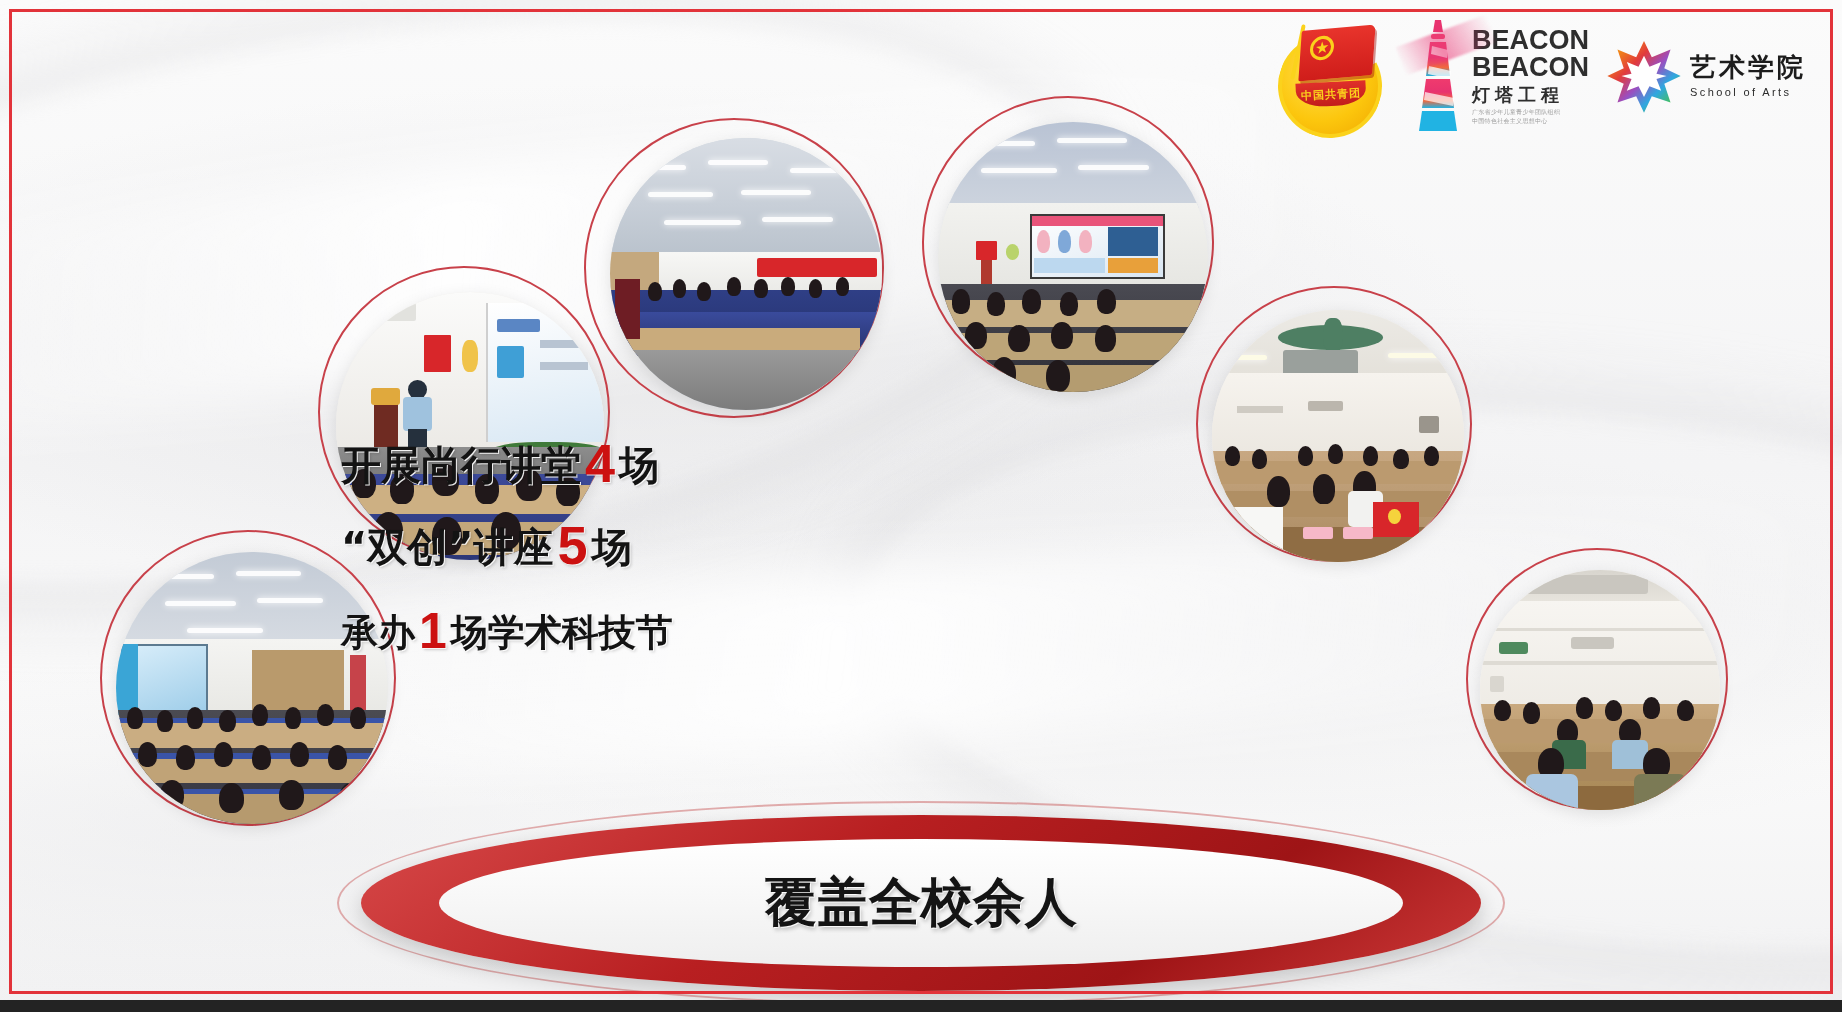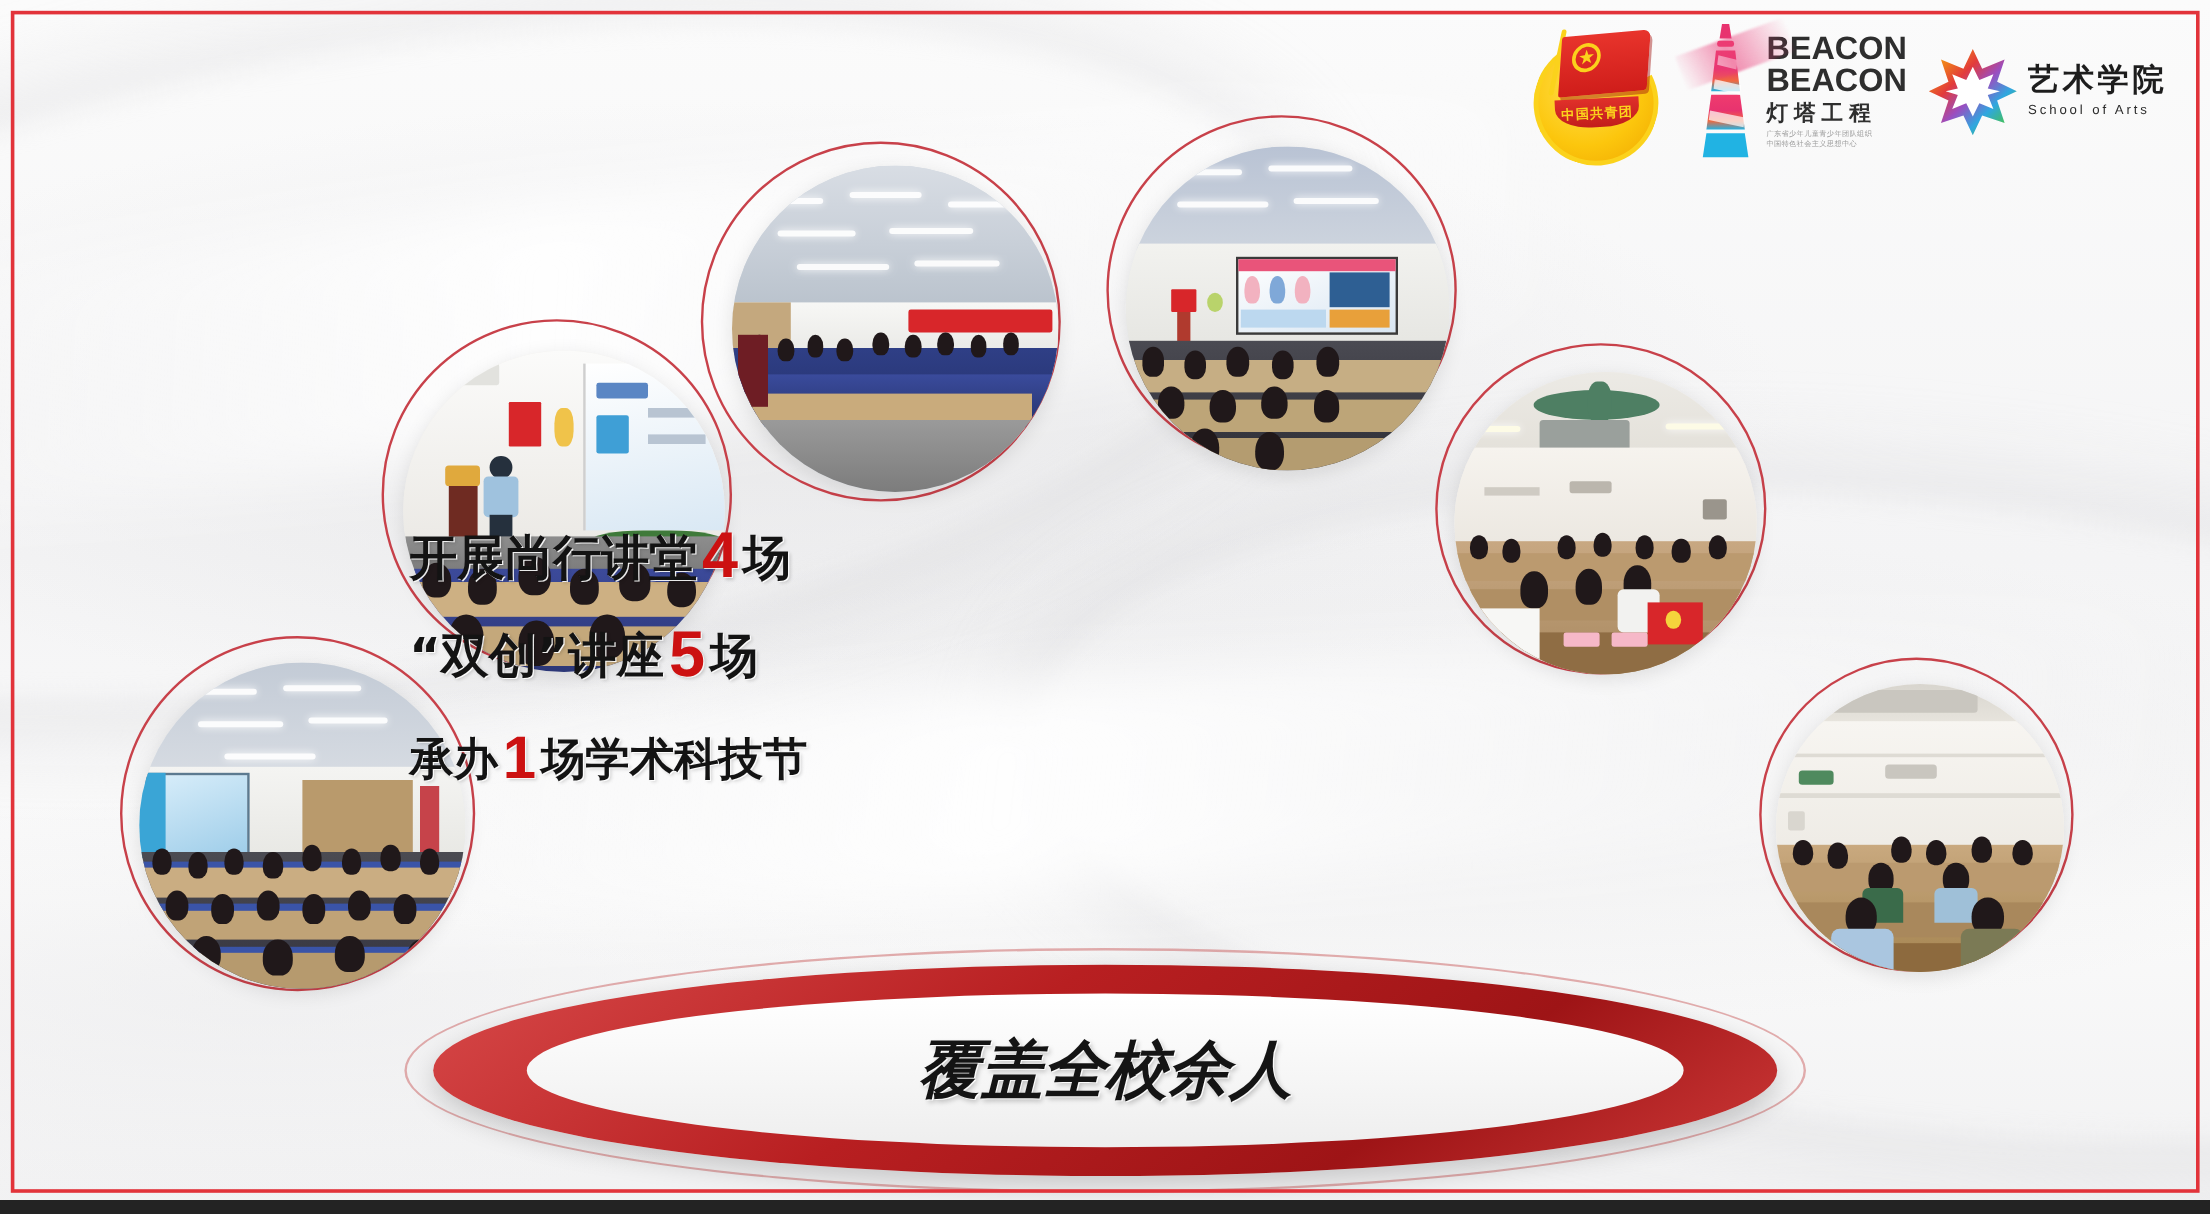--- a/index.html
+++ b/index.html
@@ -196,24 +196,23 @@
     font-size: 1.35em;
     vertical-align: -3px;
     margin: 0 4px;
     text-shadow: 1px 1px 0 rgba(255,255,255,0.8), 2px 2px 3px rgba(0,0,0,0.18);
   }
 
   
   .banner {
     position: absolute;
     left: 50%; transform: translateX(-50%);
-    bottom: 32px;
+    bottom: 21px;
     width: 1120px; height: 176px;
     z-index: 18;
-    font-style: italic;
   }
   .banner .ell {
     position: absolute; inset: 0;
     border-radius: 50%;
     background: linear-gradient(145deg, #d84a4a 0%, #b81f21 40%, #9e1416 72%, #cf3a39 100%);
     box-shadow: 0 8px 22px rgba(0,0,0,0.18);
   }
   .banner .ell-in {
     position: absolute;
     left: 78px; right: 78px; top: 24px; bottom: 24px;

